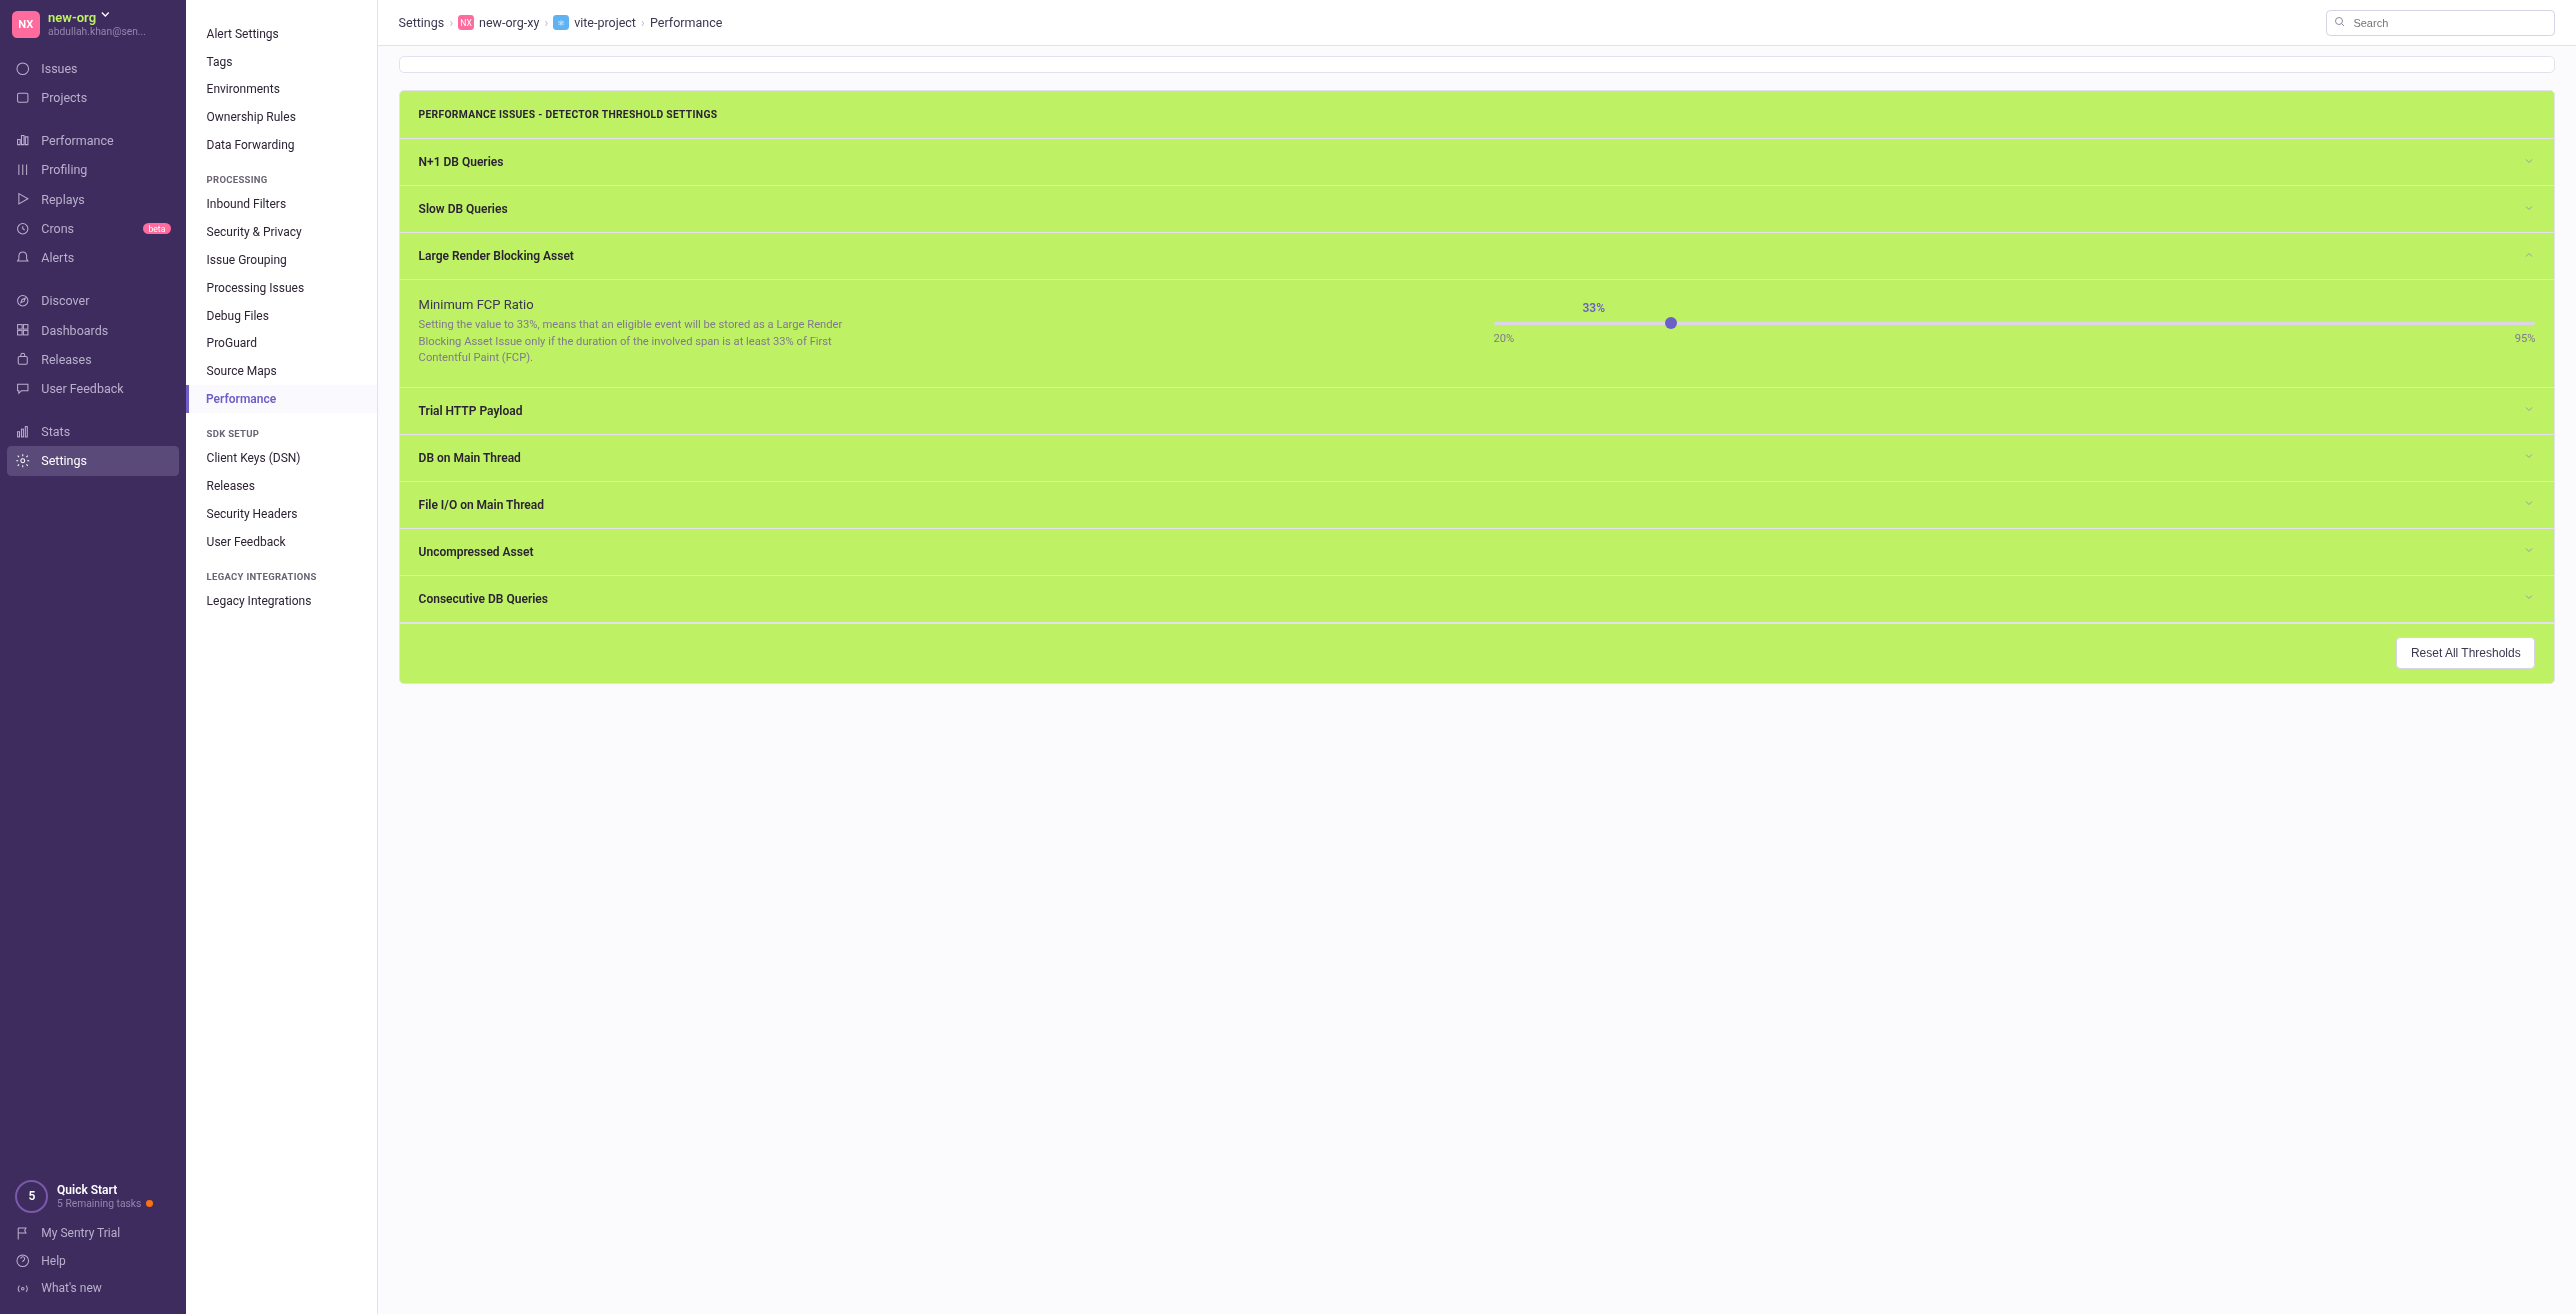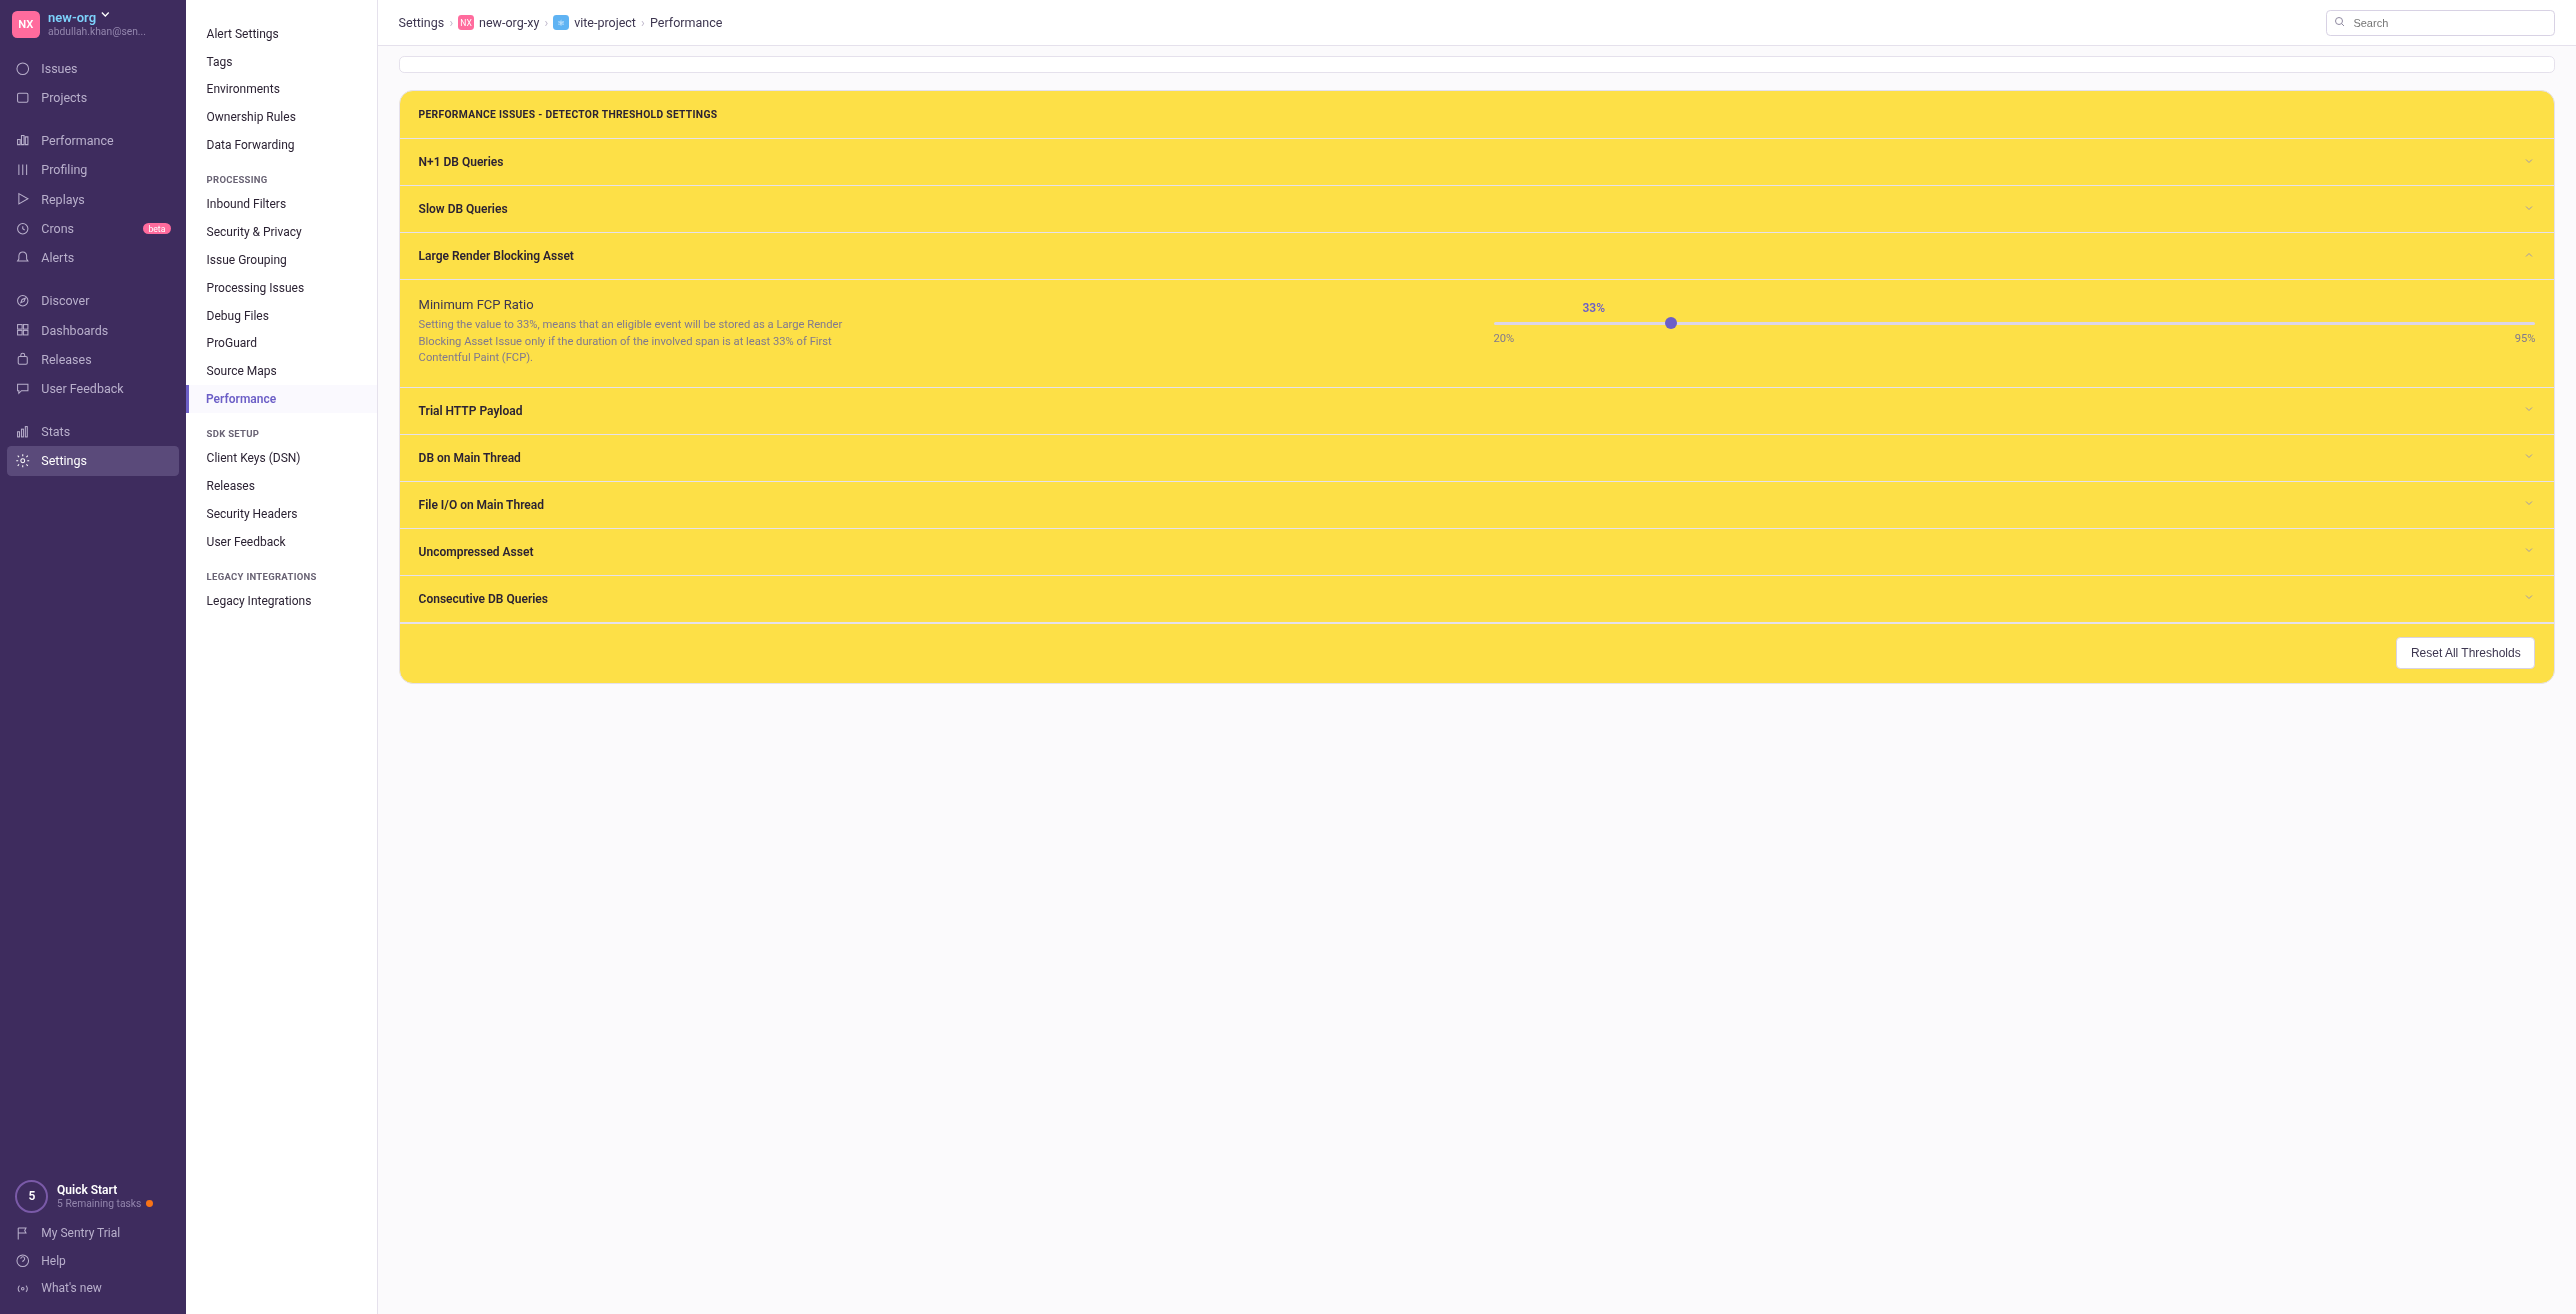--- a/index.html
+++ b/index.html
@@ -2,21 +2,21 @@
 <html style="font-size:13.7px"><head>
 <meta charset="utf-8">
 <style>
 * { box-sizing: border-box; margin: 0; padding: 0; }
 body { font-family: -apple-system, BlinkMacSystemFont, "Segoe UI", Roboto, sans-serif; font-size: 12px; color: #2b2233; background: #fff; overflow: hidden; }
 .app { display: flex; height: 100vh; width: 100vw; }
 .sidebar { width: 186px; background: #3e2c5e; color: #b9b0cc; display: flex; flex-direction: column; flex-shrink: 0; }
 .org-header { padding: 10.3px 12px; display: flex; align-items: center; gap: 8.6px; }
 .org-avatar { width: 27.5px; height: 27.5px; border-radius: 5.2px; background: #ff6b9d; color: #fff; font-weight: 600; display: flex; align-items: center; justify-content: center; font-size: 11.2px; }
 .org-info { display: flex; flex-direction: column; overflow: hidden; }
-.org-name { color: #7dd3fc; font-weight: 600; font-size: 13px; display: flex; align-items: flex-start; gap: 5.2px; }
+.org-name { color: #bef264; font-weight: 600; font-size: 13px; display: flex; align-items: flex-start; gap: 5.2px; }
 .org-email { font-size: 10.3px; color: #9386ad; white-space: nowrap; overflow: hidden; text-overflow: ellipsis; max-width: 125px; }
 .nav { padding: 5.2px 6.9px; overflow: auto; flex: 1; }
 .nav-item { display: flex; align-items: center; gap: 10.3px; padding: 6.9px 8.6px; border-radius: 4.3px; cursor: pointer; font-size: 12.5px; color: #b9b0cc; }
 .nav-item.active { background: #5a4a7a; color: #fff; }
 .nav-icon { width: 15.5px; height: 15.5px; display: flex; align-items: center; justify-content: center; }
 .nav-icon svg { width: 15.5px; height: 15.5px; stroke: currentColor; fill: none; stroke-width: 1.6; }
 .nav-gap { height: 13.7px; }
 .beta-badge { background: #ff6b9d; color: #fff; font-size: 8.6px; padding: 0.9px 5.2px; border-radius: 6.9px; margin-left: auto; }
 .bottom { margin-top: auto; padding: 8.6px 6.9px 12px; }
 .quick { display: flex; gap: 8.6px; padding: 6.9px 8.6px; align-items: center; }
@@ -35,21 +35,21 @@
 .crumb { display: flex; align-items: center; gap: 5.2px; color: #3d3650; font-size: 12.5px; }
 .crumb-sep { color: #c1bacd; }
 .crumb .proj-av { width: 15.5px; height: 15.5px; border-radius: 3.4px; display: flex; align-items: center; justify-content: center; font-size: 8.6px; color: #fff; }
 .proj-pink { background: #ff6b9d; }
 .proj-blue { background: #5fb3f3; }
 .search-wrap { margin-left: auto; position: relative; }
 .search { width: 229px; height: 26px; border: 0.9px solid #d8d2e4; border-radius: 4.3px; padding: 0 8.6px 0 26px; font-size: 11px; color: #696374; }
 .search-icon { position: absolute; left: 7.7px; top: 6px; color: #8f89a0; }
 .content { flex: 1; overflow: auto; padding: 10.3px 20.6px 20.6px; background: #fbfafc; }
 .panel-blank { border: 0.9px solid #e5e1ec; border-radius: 5.2px; height: 17px; background: #fff; margin-bottom: 17px; }
-.panel { border: 0.9px solid #e5e1ec; border-radius: 14px; background: #fde047; }
+.panel { border: 0.9px solid #e5e1ec; border-radius: 5px; background: #bef264; }
 .panel-head { padding: 17px 19px; border-bottom: 0.9px solid #e5e1ec; font-size: 10.3px; font-weight: 700; text-transform: uppercase; letter-spacing: 0.3px; color: #2b2233; }
 .acc-row { display: flex; align-items: center; justify-content: space-between; padding: 15.5px 19px; border-bottom: 0.9px solid #e5e1ec; cursor: pointer; }
 .acc-row:last-of-type { border-bottom: none; }
 .acc-title { font-weight: 600; font-size: 12px; color: #2b2233; }
 .chev { color: #9e97af; }
 .chev svg { width: 12px; height: 12px; stroke: currentColor; fill: none; stroke-width: 2; }
 .acc-body { padding: 17px 19px 20.6px; border-bottom: 0.9px solid #e5e1ec; display: flex; gap: 33px; }
 .acc-left { flex: 1; }
 .acc-label { font-size: 13px; color: #3d3650; margin-bottom: 5.2px; }
 .acc-desc { font-size: 11.2px; color: #80798f; line-height: 1.45; max-width: 430px; }

